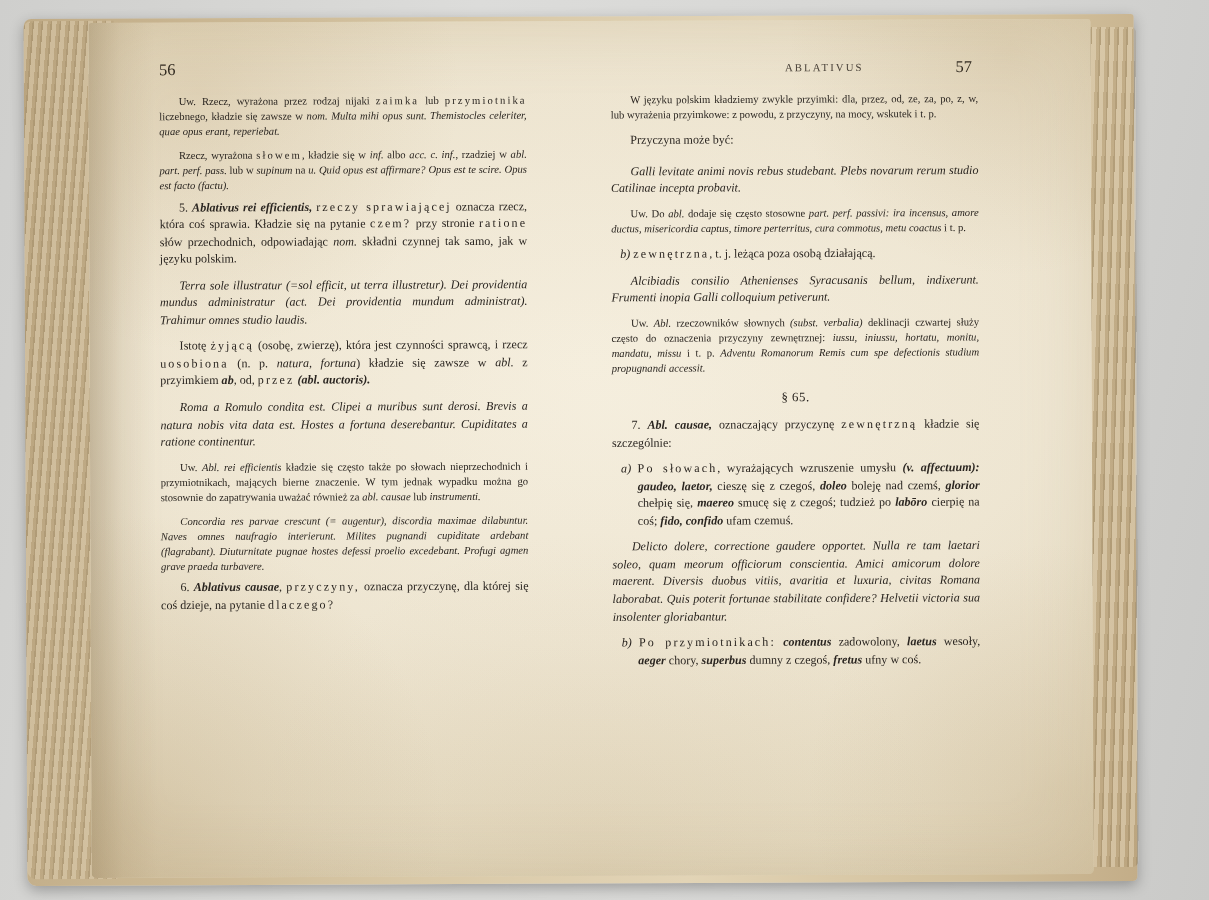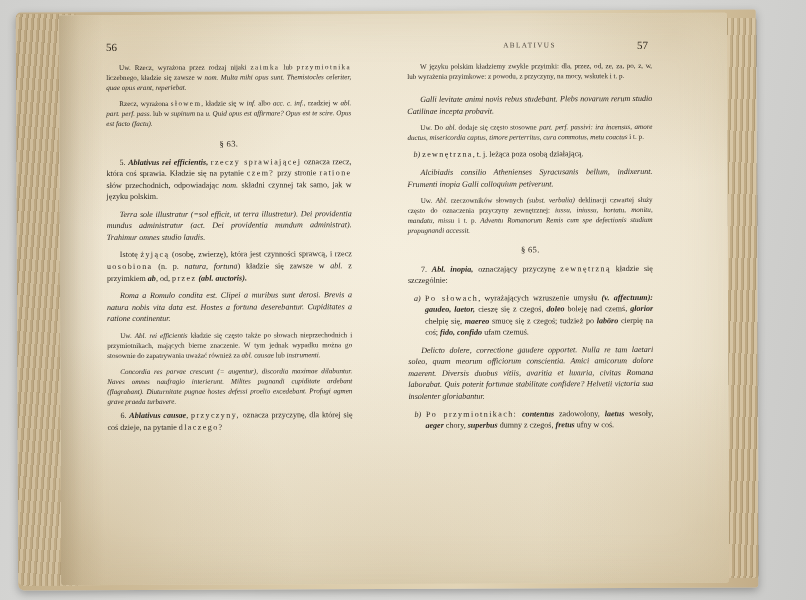--- a/index.html
+++ b/index.html
@@ -129,21 +129,21 @@
   
   .head {
     position: absolute;
     top: 28px;
     height: 14px;
     font-size: 7.2px;
     letter-spacing: 1.15px;
     color: #4b433a;
   }
   .head-left  { left: 47px;  width: 245px; }
-  .head-right { left: 348px; width: 245px; }
+  .head-right { left: 368px; width: 245px; }
   .head .title {
     display: block;
     text-align: center;
     font-family: "Liberation Serif", serif;
   }
   .folio {
     position: absolute;
     top: 26px;
     font-size: 11px;
     color: #30291f;
@@ -250,21 +250,20 @@
       <div class="remark">
         Uw. Rzecz, wyrażona przez rodzaj nijaki <span class="sp">zaimka</span> lub <span class="sp">przymiotnika</span> liczebnego, kładzie się zawsze w <i>nom.</i> <i>Multa mihi opus sunt. Themistocles celeriter, quae opus erant, reperiebat.</i>
       </div>
 
       <div class="gap-sm"></div>
 
       <div class="remark">
         Rzecz, wyrażona <span class="sp">słowem</span>, kładzie się w <i>inf.</i> albo <i>acc. c. inf.</i>, rzadziej w <i>abl. part. perf. pass.</i> lub w <i>supinum</i> na <i>u. Quid opus est affirmare? Opus est te scire. Opus est facto (factu).</i>
       </div>
 
-      <div class="section-mark">§ 63.</div>
 
       <p class="p-ind">
         5. <span class="bi">Ablativus rei efficientis,</span> <span class="sp">rzeczy sprawiającej</span> oznacza rzecz, która coś sprawia. Kładzie się na pytanie <span class="sp">czem?</span> przy stronie <span class="sp">ratione</span> słów przechodnich, odpowiadając <i>nom.</i> składni czynnej tak samo, jak w języku polskim.
       </p>
 
       <div class="gap-sm"></div>
 
       <p class="example">
         Terra sole illustratur (=sol efficit, ut terra illustretur). Dei providentia mundus administratur (act. Dei providentia mundum administrat). Trahimur omnes studio laudis.
       </p>
@@ -306,20 +305,23 @@
     <div class="folio folio-right">57</div>
 
     <div class="body body-right">
 
       <div class="remark">
         W języku polskim kładziemy zwykle przyimki: dla, przez, od, ze, za, po, z, w, lub wyrażenia przyimkowe: z powodu, z przyczyny, na mocy, wskutek i t. p.
       </div>
 
       <div class="gap-sm"></div>
 
+      <p class="p-ind">
+        Przyczyna może być:
+      </p>
 
       <div class="gap-sm"></div>
 
 
       <div class="gap-sm"></div>
 
       <p class="example">
         Galli levitate animi novis rebus studebant. Plebs novarum rerum studio Catilinae incepta probavit.
       </p>
 
@@ -343,21 +345,21 @@
 
       <div class="gap-sm"></div>
 
       <div class="remark">
         Uw. <i>Abl.</i> rzeczowników słownych <i>(subst. verbalia)</i> deklinacji czwartej służy często do oznaczenia przyczyny zewnętrznej: <i>iussu, iniussu, hortatu, monitu, mandatu, missu</i> i t. p. <i>Adventu Romanorum Remis cum spe defectionis studium propugnandi accessit.</i>
       </div>
 
       <div class="section-mark">§ 65.</div>
 
       <p class="p-ind">
-        7. <span class="bi">Abl. inopia,</span> oznaczający przyczynę <span class="sp">zewnętrzną</span> kładzie się szczególnie:
+        7. <span class="bi">Abl. causae,</span> oznaczający przyczynę <span class="sp">zewnętrzną</span> kładzie się szczególnie:
       </p>
 
       <div class="gap-sm"></div>
 
       <p class="item">
         <span class="item-label">a)</span> <span class="sp">Po słowach</span>, wyrażających wzruszenie umysłu <span class="bi">(v. affectuum): gaudeo, laetor,</span> cieszę się z czegoś, <span class="bi">doleo</span> boleję nad czemś, <span class="bi">glorior</span> chełpię się, <span class="bi">maereo</span> smucę się z czegoś; tudzież po <span class="bi">labōro</span> cierpię na coś; <span class="bi">fido, confido</span> ufam czemuś.
       </p>
 
       <div class="gap-sm"></div>
 

